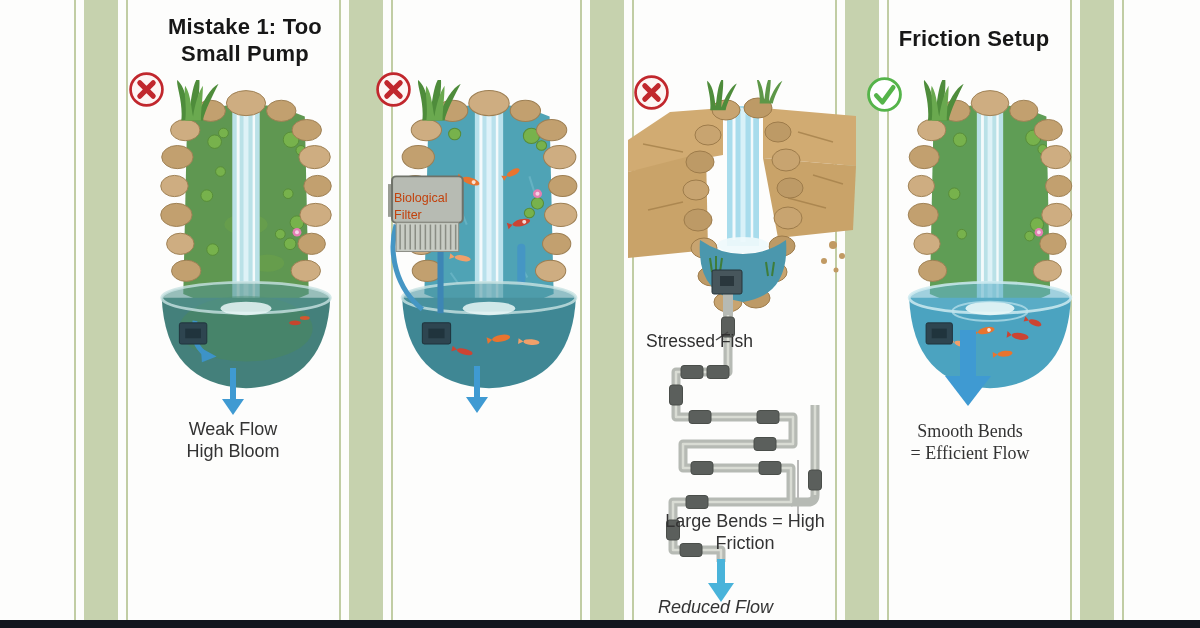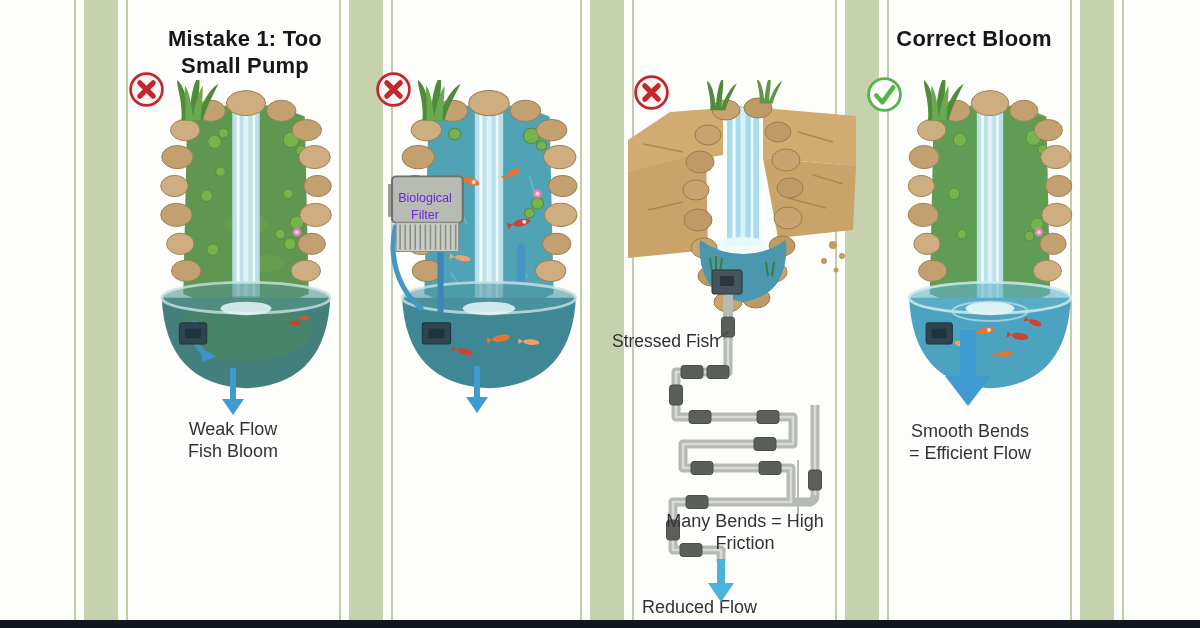--- a/index.html
+++ b/index.html
@@ -7,21 +7,21 @@
          font-family:"Liberation Sans","DejaVu Sans",sans-serif;}
   .stripe{position:absolute;top:0;bottom:0;width:34px;background:#c6d2ae;}
   .hairline{position:absolute;top:0;bottom:0;width:2px;background:#c1cda4;}
   .panel{position:absolute;inset:0;}
   .title{position:absolute;text-align:center;font-weight:700;font-size:22px;line-height:1.22;
          color:#171717;white-space:pre-line;letter-spacing:.2px;}
   .caption{position:absolute;text-align:center;font-size:18px;line-height:1.22;color:#333;
            white-space:pre-line;}
   .badge{position:absolute;width:37px;height:37px;}
   .art,.arrow,.pipes{position:absolute;}
-  .overlay-label{position:absolute;color:#6d28d9;text-align:center;white-space:pre-line;}
+  .overlay-label{position:absolute;color:#c2410c;white-space:pre-line;}
   #filter-label{font-size:12.5px;line-height:1.35;width:62px;}
   #stressed-label{font-size:17.5px;color:#2f2f2f;white-space:nowrap;text-align:left;}
   .bottom-bar{position:absolute;left:0;top:620px;width:1200px;height:8px;background:#12161e;z-index:60;}
   .z-top{z-index:30;}
 </style>
 </head>
 <body>
 
 <div id="stage">
 
@@ -39,21 +39,21 @@
 
   <div class="hairline" style="left:835px"></div>
   <div class="stripe" style="left:845px"></div>
   <div class="hairline" style="left:887px"></div>
 
   <div class="hairline" style="left:1070px"></div>
   <div class="stripe" style="left:1080px"></div>
   <div class="hairline" style="left:1122px"></div>
 
   <div class="panel">
-    <div class="title" style="left:140px;top:14px;width:210px;margin-top:12px;">Mistake 1: Too
+    <div class="title" style="left:140px;top:14px;width:210px;">Mistake 1: Too
 Small Pump</div>
 
     <svg class="badge" style="left:128px;top:71px;" viewBox="0 0 36 36">
       <circle cx="18" cy="18" r="15.5" fill="#fdf5f4" stroke-width="2.6" stroke="#c1272d"></circle>
       <path d="M11.5,11.5 L24.5,24.5 M24.5,11.5 L11.5,24.5" stroke-width="5" stroke-linecap="round" fill="none" stroke="#c1272d"></path>
     </svg>
 
     <svg class="art" style="left:148px;top:80px;width:196px;height:318px;" viewBox="0 0 200 330" preserveAspectRatio="none">
       <path d="M40,38 Q100,12 160,38 L164,222 Q100,252 36,222 Z" fill="#5f9751"></path>
       <ellipse cx="100" cy="150" rx="22" ry="11" fill="#6da448" opacity="0.5"></ellipse>
@@ -110,21 +110,21 @@
       <rect x="32" y="252" width="28" height="22" rx="2" fill="#2e4550" stroke="#1f333c"></rect>
       <rect x="38" y="258" width="16" height="10" fill="#20343d"></rect>
     </svg>
 
     <svg class="arrow z-top" style="left:219px;top:368px;width:28px;height:48px;" viewBox="0 0 28 48">
       <rect x="11" y="0" width="6" height="33" fill="#3f9ad2"></rect>
       <polygon points="3,31 25,31 14,47" fill="#3f9ad2"></polygon>
     </svg>
 
     <div class="caption" style="left:138px;top:419px;width:190px;">Weak Flow
-Fish Bloom</div>
+High Bloom</div>
   </div>
 
   <div class="panel">
 
     <svg class="badge" style="left:375px;top:71px;" viewBox="0 0 36 36">
       <circle cx="18" cy="18" r="15.5" fill="#fdf5f4" stroke-width="2.6" stroke="#c1272d"></circle>
       <path d="M11.5,11.5 L24.5,24.5 M24.5,11.5 L11.5,24.5" stroke-width="5" stroke-linecap="round" fill="none" stroke="#c1272d"></path>
     </svg>
 
     <svg class="art" style="left:388px;top:80px;width:202px;height:318px;" viewBox="0 0 200 330" preserveAspectRatio="none">
@@ -320,35 +320,35 @@
         <rect x="63" y="146.5" width="22" height="13" rx="3"></rect>
         <rect x="131" y="146.5" width="22" height="13" rx="3"></rect>
         <rect x="180.5" y="155" width="13" height="20" rx="3"></rect>
         <rect x="58" y="180.5" width="22" height="13" rx="3"></rect>
         <rect x="38.5" y="205" width="13" height="20" rx="3"></rect>
         <rect x="52" y="228.5" width="22" height="13" rx="3"></rect>
       </g>
       <line x1="88" y1="25" x2="100" y2="17" stroke="#444" stroke-width="1.5"></line>
     </svg>
 
-    <div class="overlay-label" id="stressed-label" style="left:612px;top:331px;">Stressed Fish</div>
-
-    <div class="caption" style="left:650px;top:511px;width:190px;">Many Bends = High
+    <div class="overlay-label" id="stressed-label" style="left:646px;top:331px;">Stressed Fish</div>
+
+    <div class="caption" style="left:650px;top:511px;width:190px;">Large Bends = High
 Friction</div>
 
     <svg class="arrow z-top" style="left:706px;top:559px;width:30px;height:44px;" viewBox="0 0 30 44">
       <rect x="11" y="0" width="8" height="26" fill="#49b3da"></rect>
       <polygon points="2,24 28,24 15,43" fill="#49b3da"></polygon>
     </svg>
 
-    <div class="caption" style="left:612px;top:597px;width:175px;">Reduced Flow</div>
+    <div class="caption" style="left:628px;top:597px;width:175px;font-style:italic;">Reduced Flow</div>
   </div>
 
   <div class="panel">
-    <div class="title" style="left:869px;top:26px;width:210px;">Correct Bloom</div>
+    <div class="title" style="left:869px;top:26px;width:210px;">Friction Setup</div>
 
     <svg class="badge" style="left:866px;top:76px;" viewBox="0 0 36 36">
       <circle cx="18" cy="18" r="15.5" fill="#ffffff" stroke-width="2.8" stroke="#55b44a"></circle>
       <path d="M10,19 L16,25.5 L26.5,11" stroke-width="4.5" stroke-linecap="round" stroke-linejoin="round" fill="none" stroke="#55b44a"></path>
     </svg>
 
     <svg class="art" style="left:896px;top:80px;width:188px;height:318px;" viewBox="0 0 200 330" preserveAspectRatio="none">
       <path d="M40,38 Q100,12 160,38 L164,222 Q100,252 36,222 Z" fill="#5f9d55"></path>
       <rect x="86" y="24" width="28" height="214" fill="#bfe5ef" opacity="0.95"></rect>
       <line x1="92" y1="30" x2="92" y2="234" stroke="#ffffff" stroke-width="3" opacity="0.85"></line>
@@ -416,18 +416,18 @@
       </g>
       <rect x="32" y="252" width="28" height="22" rx="2" fill="#2e4550" stroke="#1f333c"></rect>
       <rect x="38" y="258" width="16" height="10" fill="#20343d"></rect>
     </svg>
 
     <svg class="arrow z-top" style="left:945px;top:330px;width:46px;height:78px;" viewBox="0 0 46 78">
       <rect x="15" y="0" width="16" height="48" fill="#3f9ad2"></rect>
       <polygon points="0,46 46,46 23,76" fill="#3f9ad2"></polygon>
     </svg>
 
-    <div class="caption" style="left:875px;top:421px;width:190px;">Smooth Bends
+    <div class="caption" style="left:875px;top:421px;width:190px;font-family:Liberation Serif, serif;">Smooth Bends
 = Efficient Flow</div>
   </div>
 
   <div class="bottom-bar"></div>
 </div>
 
 </body></html>

